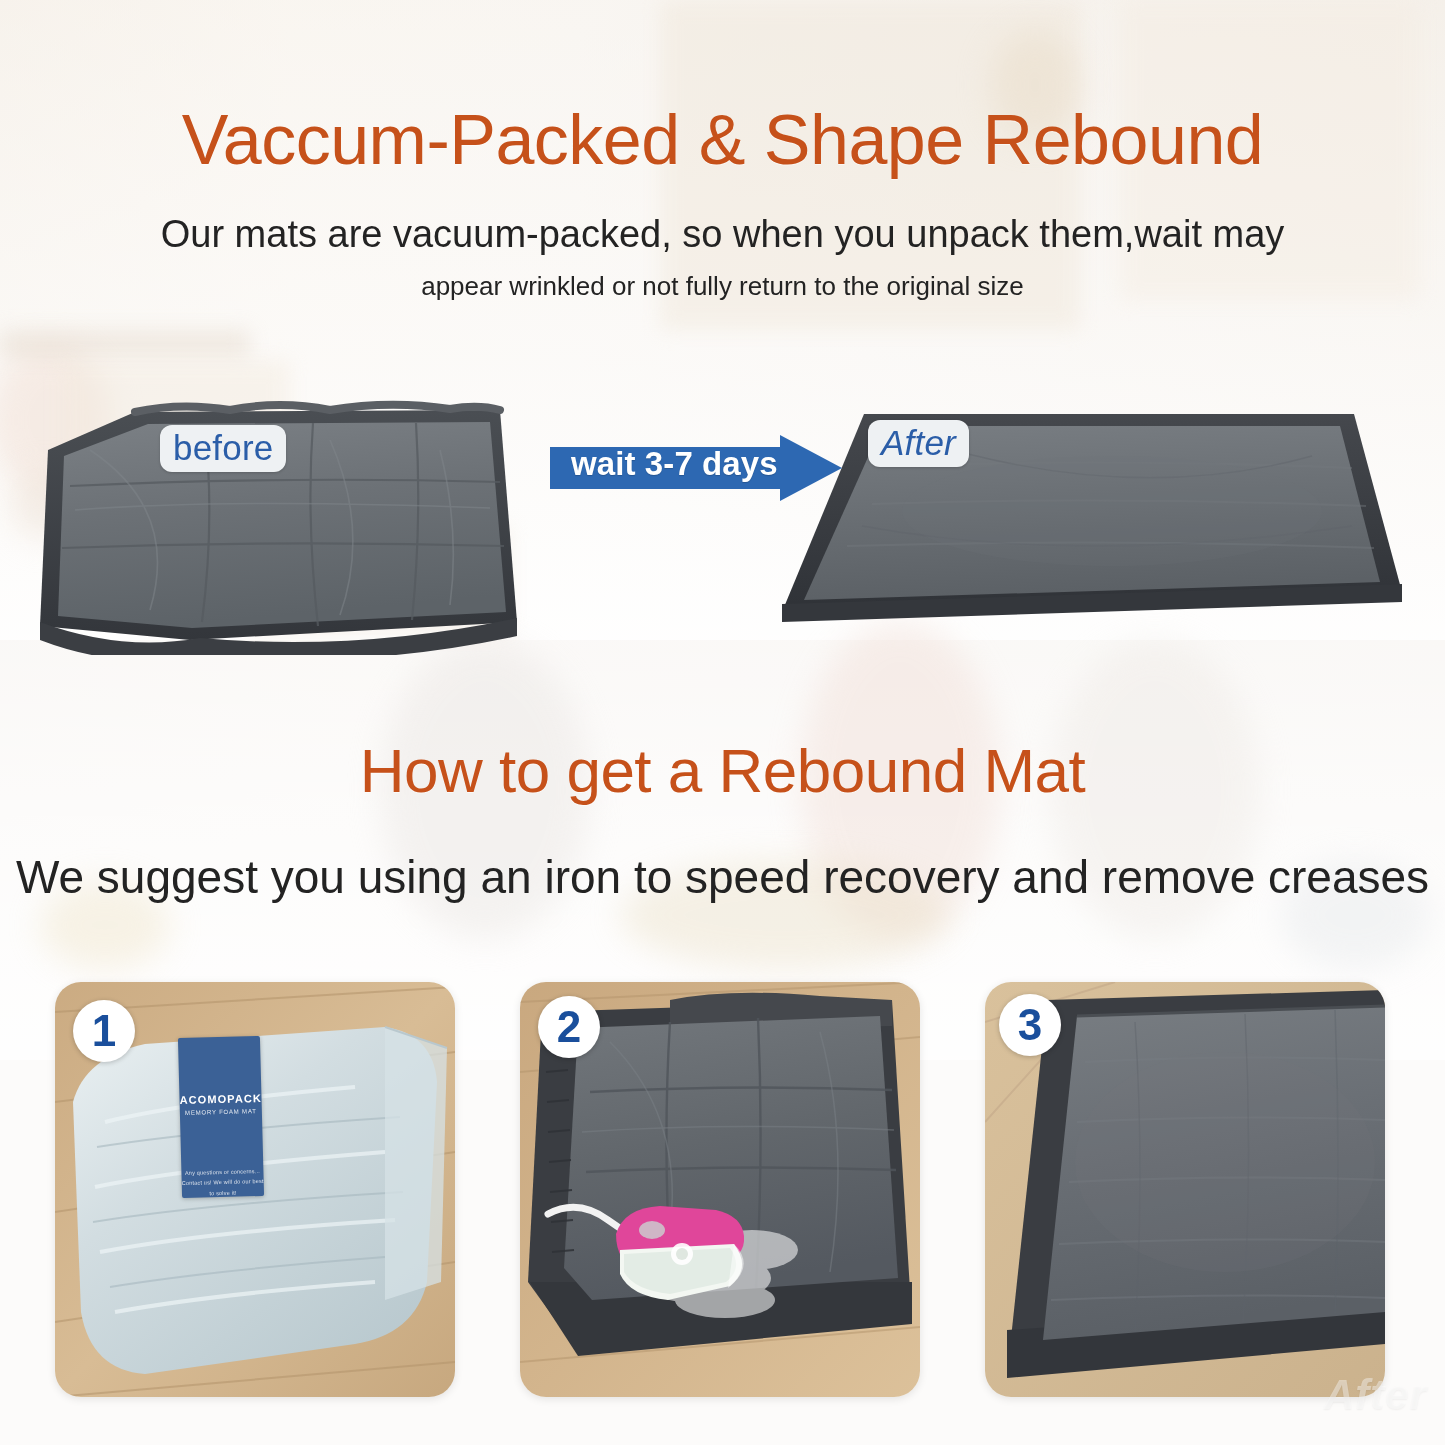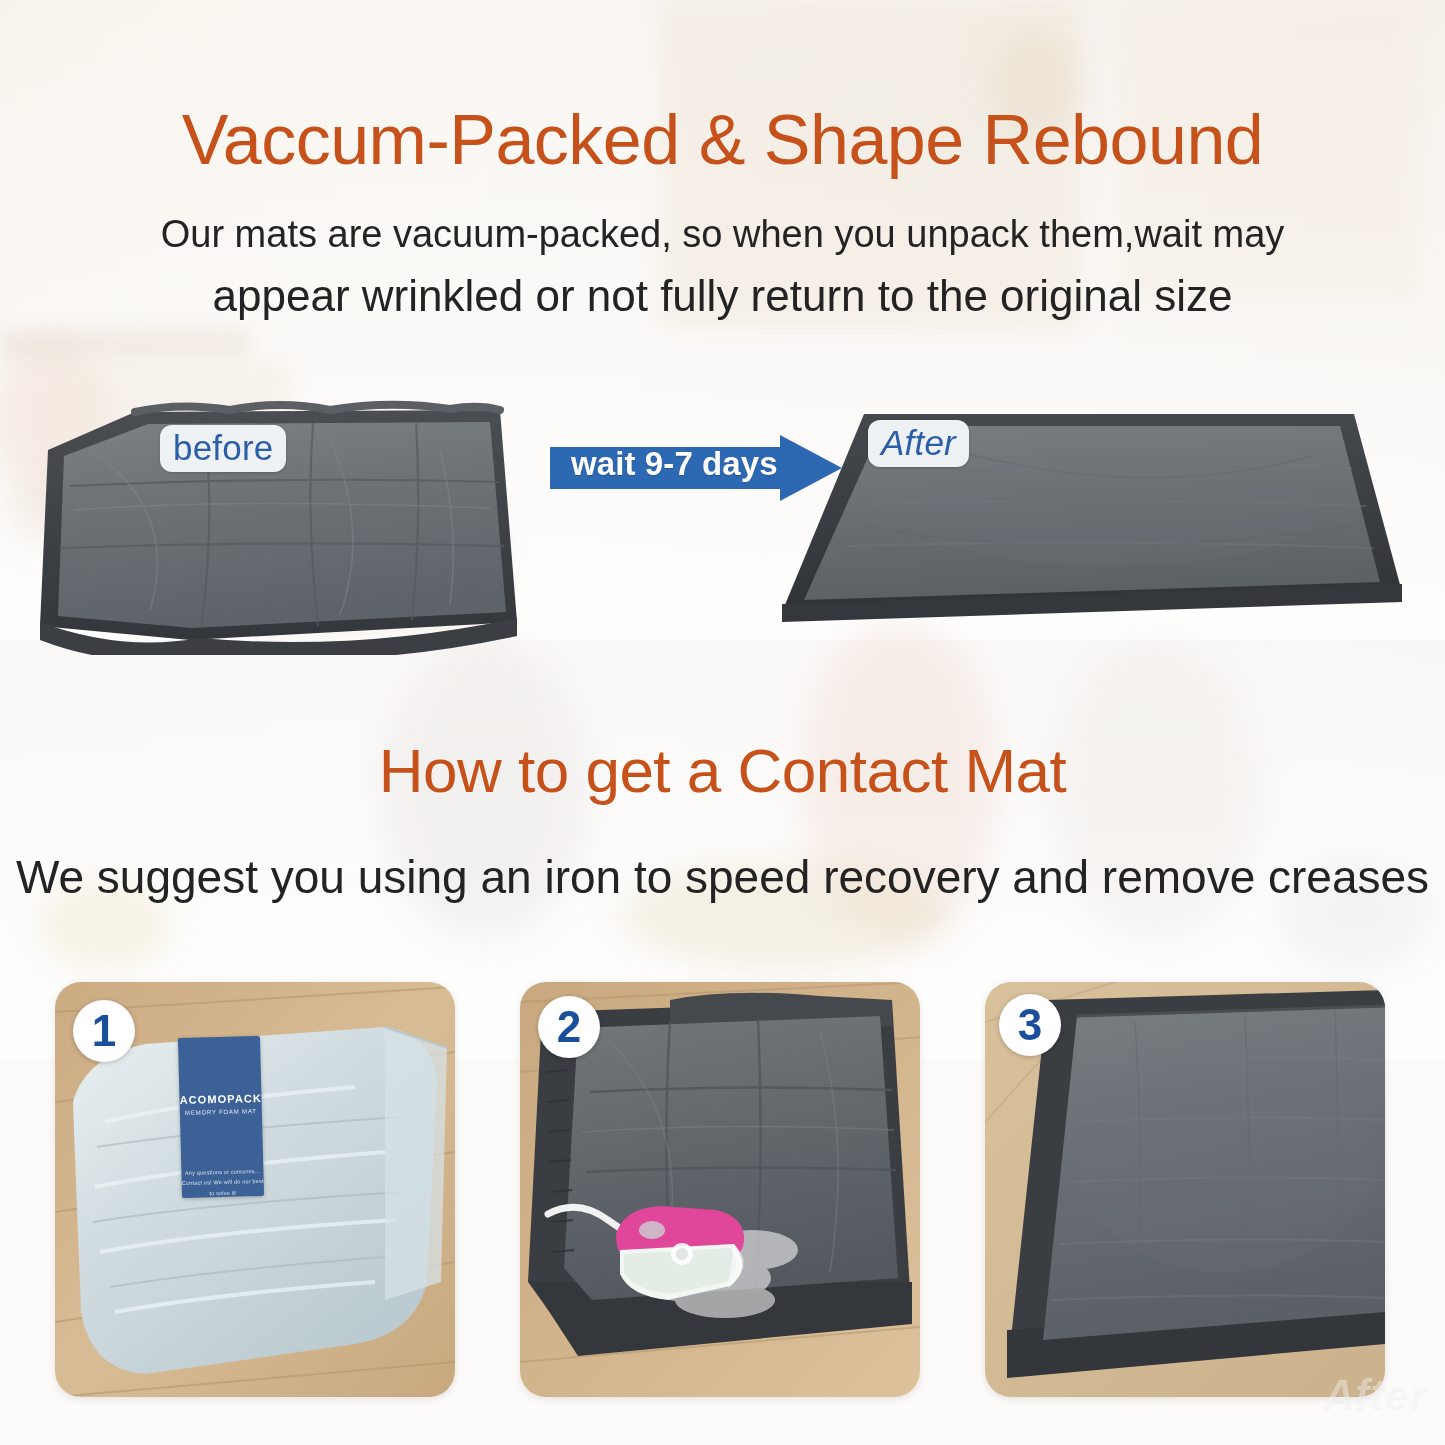--- a/index.html
+++ b/index.html
@@ -103,21 +103,21 @@
     <div class="blob" style="left:800px;top:620px;width:200px;height:320px;background:#f0dcd4;opacity:.42;"></div>
     <div class="blob" style="left:1050px;top:640px;width:210px;height:300px;background:#ece7e2;opacity:.40;"></div>
     <div class="blob" style="left:620px;top:860px;width:330px;height:110px;background:#e8dcc0;opacity:.38;"></div>
     <div class="blob" style="left:40px;top:880px;width:130px;height:90px;background:#eee2c4;opacity:.40;"></div>
     <div class="blob" style="left:1280px;top:860px;width:150px;height:110px;background:#e2e5e8;opacity:.38;"></div>
   </div>
 
   <div class="h1" style="top:100px;font-size:70px;">Vaccum-Packed &amp; Shape Rebound</div>
 
   <div class="sub" style="top:213px;font-size:38px;">Our mats are vacuum-packed, so when you unpack them,wait may</div>
-  <div class="sub" style="top:271px;font-size:44px;">appear wrinkled or not fully return to the original size</div>
+  <div class="sub" style="top:271px;font-size:26px;">appear wrinkled or not fully return to the original size</div>
 
   <div class="mat-wrap" style="left:30px;top:390px;width:600px;height:265px;">
     <svg width="600" height="265" viewBox="0 0 600 265">
       <defs>
         <linearGradient id="mfaceB" x1="0" y1="0" x2="0.2" y2="1">
           <stop offset="0%" stop-color="#7b8085"></stop>
           <stop offset="45%" stop-color="#6c7176"></stop>
           <stop offset="100%" stop-color="#5d6368"></stop>
         </linearGradient>
         <linearGradient id="mborderB" x1="0" y1="0" x2="0" y2="1">
@@ -149,21 +149,21 @@
       <path d="M105,22 Q150,12 200,20 Q250,10 300,20 Q360,10 420,19 Q448,14 470,20" fill="none" stroke="#5b5f64" stroke-width="8" stroke-linecap="round"></path>
     </svg>
     <div class="badge-pill" style="left:130px;top:35px;">before</div>
   </div>
 
   <div class="arrow" style="left:550px;top:435px;width:292px;height:66px;">
     <svg width="292" height="66" viewBox="0 0 292 66">
       <path d="M0,12 L230,12 L230,0 L292,33 L230,66 L230,54 L0,54 Z" fill="#2d68b2"></path>
     </svg>
   </div>
-  <div class="arrow-label" style="left:571px;top:445px;">wait 9-7 days</div>
+  <div class="arrow-label" style="left:571px;top:445px;">wait 3-7 days</div>
 
   <div class="mat-wrap" style="left:752px;top:396px;width:660px;height:240px;font-style:italic;">
     <svg width="660" height="240" viewBox="0 0 660 240">
       <defs>
         <linearGradient id="mfaceA" x1="0" y1="0" x2="0.15" y2="1">
           <stop offset="0%" stop-color="#787d82"></stop>
           <stop offset="50%" stop-color="#6a6f74"></stop>
           <stop offset="100%" stop-color="#5c6166"></stop>
         </linearGradient>
         <linearGradient id="mborderA" x1="0" y1="0" x2="0" y2="1">
@@ -185,21 +185,21 @@
       </g>
       <g stroke="#5f646a" stroke-width="1.4" fill="none" opacity=".45">
         <path d="M170,45 Q380,110 560,60"></path>
         <path d="M110,130 Q330,170 600,130"></path>
       </g>
       <ellipse cx="360" cy="115" rx="210" ry="55" fill="#70757a" opacity=".18"></ellipse>
     </svg>
     <div class="badge-pill" style="left:116px;top:24px;">After</div>
   </div>
 
-  <div class="h1" style="top:735px;font-size:62px;">How to get a Contact Mat</div>
+  <div class="h1" style="top:735px;font-size:62px;">How to get a Rebound Mat</div>
 
   <div class="sub" style="top:850px;font-size:46px;">We suggest you using an iron to speed recovery and remove creases</div>
 
   <div class="panel" style="left:55px;top:982px;width:400px;height:415px;">
     <svg width="400" height="415" viewBox="0 0 400 415">
       <defs>
         <linearGradient id="wood1" x1="0" y1="0" x2="1" y2="1">
           <stop offset="0%" stop-color="#cbab82"></stop>
           <stop offset="50%" stop-color="#d8bc95"></stop>
           <stop offset="100%" stop-color="#c7a87f"></stop>

